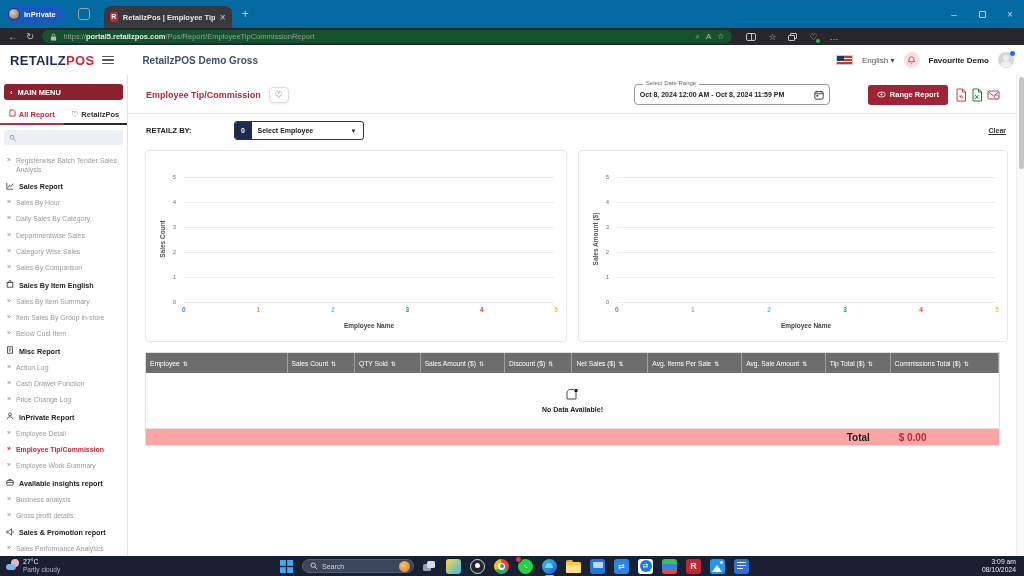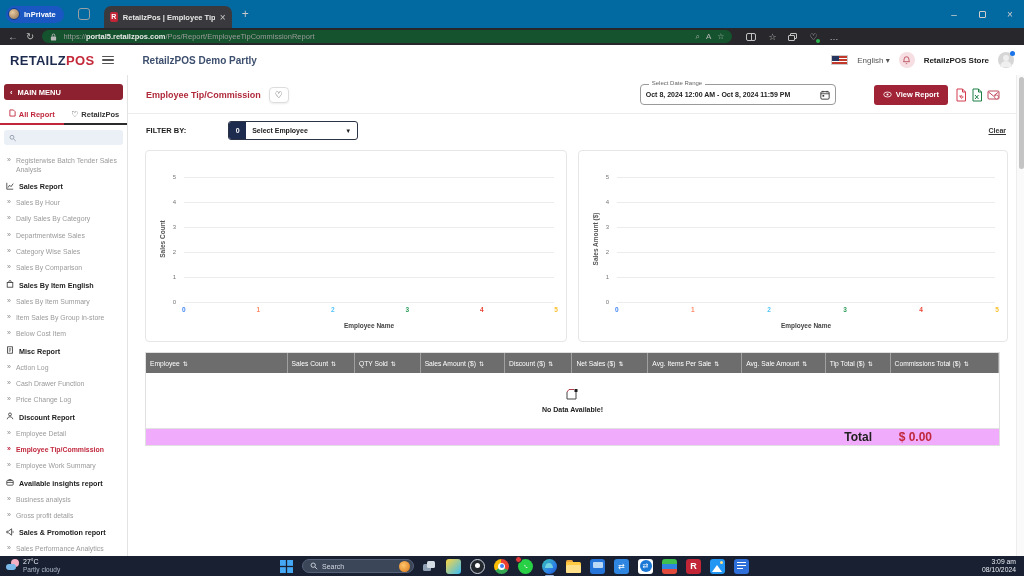--- a/index.html
+++ b/index.html
@@ -99,21 +99,21 @@
   .ylab { position:absolute; left:16px; top:88px; transform:translate(-50%,-50%) rotate(-90deg); font-size:6.5px; font-weight:bold; color:#555; white-space:nowrap; }
   .xticks { position:absolute; left:36px; right:8px; top:155px; display:flex; justify-content:space-between; font-size:6.5px; font-weight:bold; }
   .xlab { position:absolute; left:38px; right:12px; top:171px; text-align:center; font-size:6.5px; font-weight:bold; color:#444; }
 
   .table-card { position:absolute; top:277px; left:17px; width:855px; border:1px solid #e0e0e0; }
   .thead { display:flex; background:#6d6d6d; height:20px; }
   .th { display:flex; align-items:center; color:#fff; font-size:6.7px; padding:0 4px; border-right:1px solid rgba(255,255,255,.35); overflow:hidden; white-space:nowrap; }
   .th .sort { margin-left:3px; font-size:6px; }
   .tbody { height:55px; background:#fff; display:flex; flex-direction:column; align-items:center; justify-content:center; gap:6px; }
   .nodata-msg { font-size:7px; font-weight:bold; color:#222; }
-  .trow-total { display:flex; align-items:center; background:#f0abfc; border-top:1px solid #e2e2e2; height:17px; font-size:12px; }
+  .trow-total { display:flex; align-items:center; background:#fca5a5; border-top:1px solid #e2e2e2; height:17px; font-size:10px; }
   .total-label { font-weight:bold; color:#222; text-align:center; }
   .total-value { font-weight:bold; color:#c0273c; padding-left:8px; }
 
   .footer { position:absolute; bottom:14px; left:10px; font-size:7px; color:#666; }
   .footer a { color:#555; }
 
   .pagescroll { position:absolute; top:30px; right:0; width:8px; bottom:0; background:#fafafa; border-left:1px solid #ededed; }
   .pagescroll .thumb { position:absolute; top:2px; left:1.5px; width:5px; height:92px; background:#c4c4c4; border-radius:3px; }
 
   
@@ -188,31 +188,31 @@
 
   <div class="app">
 
     <div class="app-header">
       <span class="logo"><span class="p1">RETAILZ</span><span class="p2">POS</span></span>
       <span class="hamburger">
           <span></span>
           <span></span>
           <span></span>
         </span>
-      <span class="store-name">RetailzPOS Demo Partly</span>
+      <span class="store-name">RetailzPOS Demo Gross</span>
       <div class="hdr-right">
         <span class="flag"></span>
         <span class="lang"><span>English</span> <span>▾</span></span>
         <span class="bell-wrap">
           <svg width="9" height="9" viewBox="0 0 12 12">
               <path d="M6 1a3.2 3.2 0 00-3.2 3.2c0 2.6-.9 3.4-.9 3.4h8.2s-.9-.8-.9-3.4A3.2 3.2 0 006 1z" fill="none" stroke="#b3404f" stroke-width="1.1"></path>
               <path d="M5 9.6a1.1 1.1 0 002 0" fill="none" stroke="#b3404f"></path>
             </svg>
         </span>
-        <span class="acct-name">RetailzPOS Store</span>
+        <span class="acct-name">Favourite Demo</span>
         <span class="avatar">
             <span class="bdot"></span>
           </span>
       </div>
     </div>
 
     <div class="sidebar">
       <div class="mainmenu">
         <span>‹</span>
         <span>MAIN MENU</span>
@@ -304,21 +304,21 @@
           </div>
           <div class="sb-item">
             <span class="chev">»</span>
             <span>Price Change Log</span>
           </div>
           <div class="sb-header">
             <span><svg width="8" height="8" viewBox="0 0 10 10">
                 <circle cx="5" cy="3" r="1.8" fill="none" stroke="#333"></circle>
                 <path d="M1.5 9c.5-2.2 1.8-3 3.5-3s3 .8 3.5 3" fill="none" stroke="#333"></path>
               </svg></span>
-            <span>Discount Report</span>
+            <span>InPrivate Report</span>
           </div>
           <div class="sb-item">
             <span class="chev">»</span>
             <span>Employee Detail</span>
           </div>
           <div class="sb-item active">
             <span class="chev">»</span>
             <span>Employee Tip/Commission</span>
           </div>
           <div class="sb-item">
@@ -368,21 +368,21 @@
               <path d="M1 4.5h10" stroke="#333"></path>
               <path d="M3.5 1v2M8.5 1v2" stroke="#333" stroke-width="1.1"></path>
               <rect x="3" y="6" width="2" height="2" fill="#333"></rect>
             </svg>
         </div>
         <button class="view-btn">
           <svg width="9" height="7" viewBox="0 0 12 8">
               <ellipse cx="6" cy="4" rx="5" ry="3.3" fill="none" stroke="#fff" stroke-width="1.1"></ellipse>
               <circle cx="6" cy="4" r="1.4" fill="#fff"></circle>
             </svg>
-          <span>View Report</span>
+          <span>Range Report</span>
         </button>
         <div class="exports">
           <svg width="12" height="14" viewBox="0 0 12 14">
               <path d="M2 1h5.5L10.5 4v9H2z" fill="#fff" stroke="#d23b4e" stroke-width="1"></path>
               <path d="M7.5 1v3h3" fill="none" stroke="#d23b4e"></path>
               <path d="M4 8c1.5-.5 3 2 4 1.5S6 6.5 5.5 8 7 11 7 11" fill="none" stroke="#d23b4e" stroke-width=".8"></path>
             </svg>
           <svg width="12" height="14" viewBox="0 0 12 14">
               <path d="M2 1h5.5L10.5 4v9H2z" fill="#fff" stroke="#1e7e44" stroke-width="1"></path>
               <path d="M7.5 1v3h3" fill="none" stroke="#1e7e44"></path>
@@ -391,21 +391,21 @@
           <svg width="13" height="14" viewBox="0 0 13 14">
               <rect x="1" y="3" width="11" height="8" rx="1" fill="#fff" stroke="#c0495a" stroke-width="1"></rect>
               <path d="M1.5 4l5 4 5-4" fill="none" stroke="#c0495a" stroke-width="1"></path>
               <circle cx="9.5" cy="9" r="2" fill="#fff" stroke="#c0495a" stroke-width=".8"></circle>
             </svg>
         </div>
       </div>
       <div class="divider"></div>
 
       <div class="filter-row">
-        <span class="filter-label">FILTER BY:</span>
+        <span class="filter-label">RETAILZ BY:</span>
         <div class="emp-select">
           <span class="emp-count">0</span>
           <span class="emp-text">Select Employee</span>
           <span class="emp-caret">▼</span>
         </div>
         <a class="clear-link">Clear</a>
       </div>
 
       <div class="charts">
         <div class="chart-card c0">

